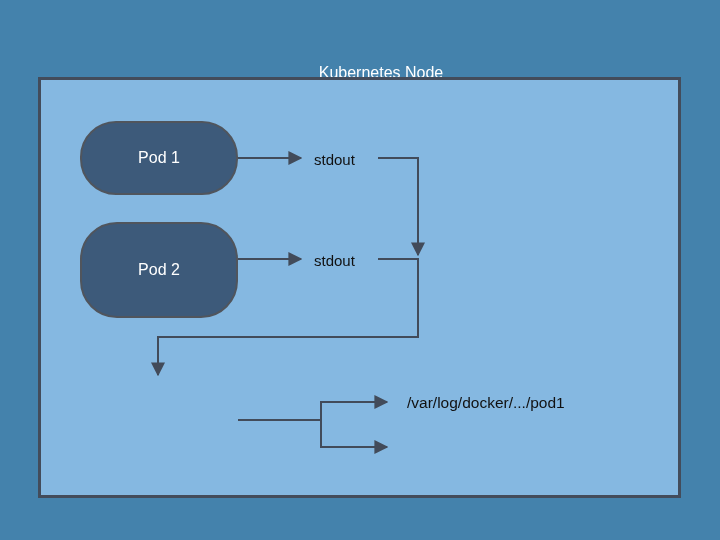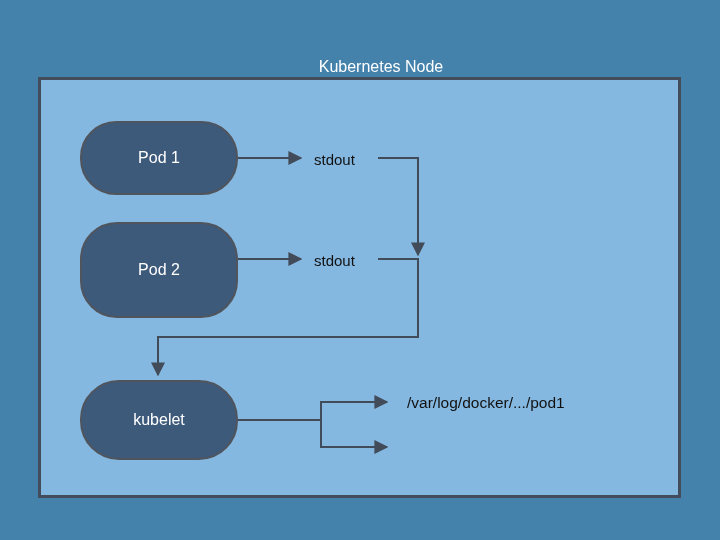--- a/index.html
+++ b/index.html
@@ -20,21 +20,21 @@
     overflow: hidden;
     position: relative;
   }
   .stage {
     position: absolute;
     left: 0; top: 0;
     width: 720px; height: 540px;
   }
   .title {
     position: absolute;
-    left: 381px; top: 58px;
+    left: 381px; top: 64px;
     transform: translateX(-50%);
     color: var(--text-light);
     font-size: 16px;
     white-space: nowrap;
   }
   .node-rect {
     position: absolute;
     left: 38px; top: 77px;
     width: 643px; height: 421px;
     background: var(--node-fill);
@@ -100,21 +100,20 @@
     <path class="wire" d="M238,259 H301" marker-end="url(#arrow)"></path>
     <path class="wire" d="M378,259 H418 V337 H158 V375" marker-end="url(#arrow)"></path>
     <path class="wire" d="M238,420 H321 V402 H387" marker-end="url(#arrow)"></path>
     <path class="wire" d="M321,420 V447 H387" marker-end="url(#arrow)"></path>
   </svg>
 
   <div class="pill pod1">Pod 1</div>
 
   <div class="pill pod2">Pod 2</div>
 
-  <div class="pill kubelet">kubelet</div>
 
   <div class="flow-label stdout1">stdout</div>
 
   <div class="flow-label stdout2">stdout</div>
 
   <div class="flow-label log1">/var/log/docker/.../pod1</div>
 
 
 </div>
 

